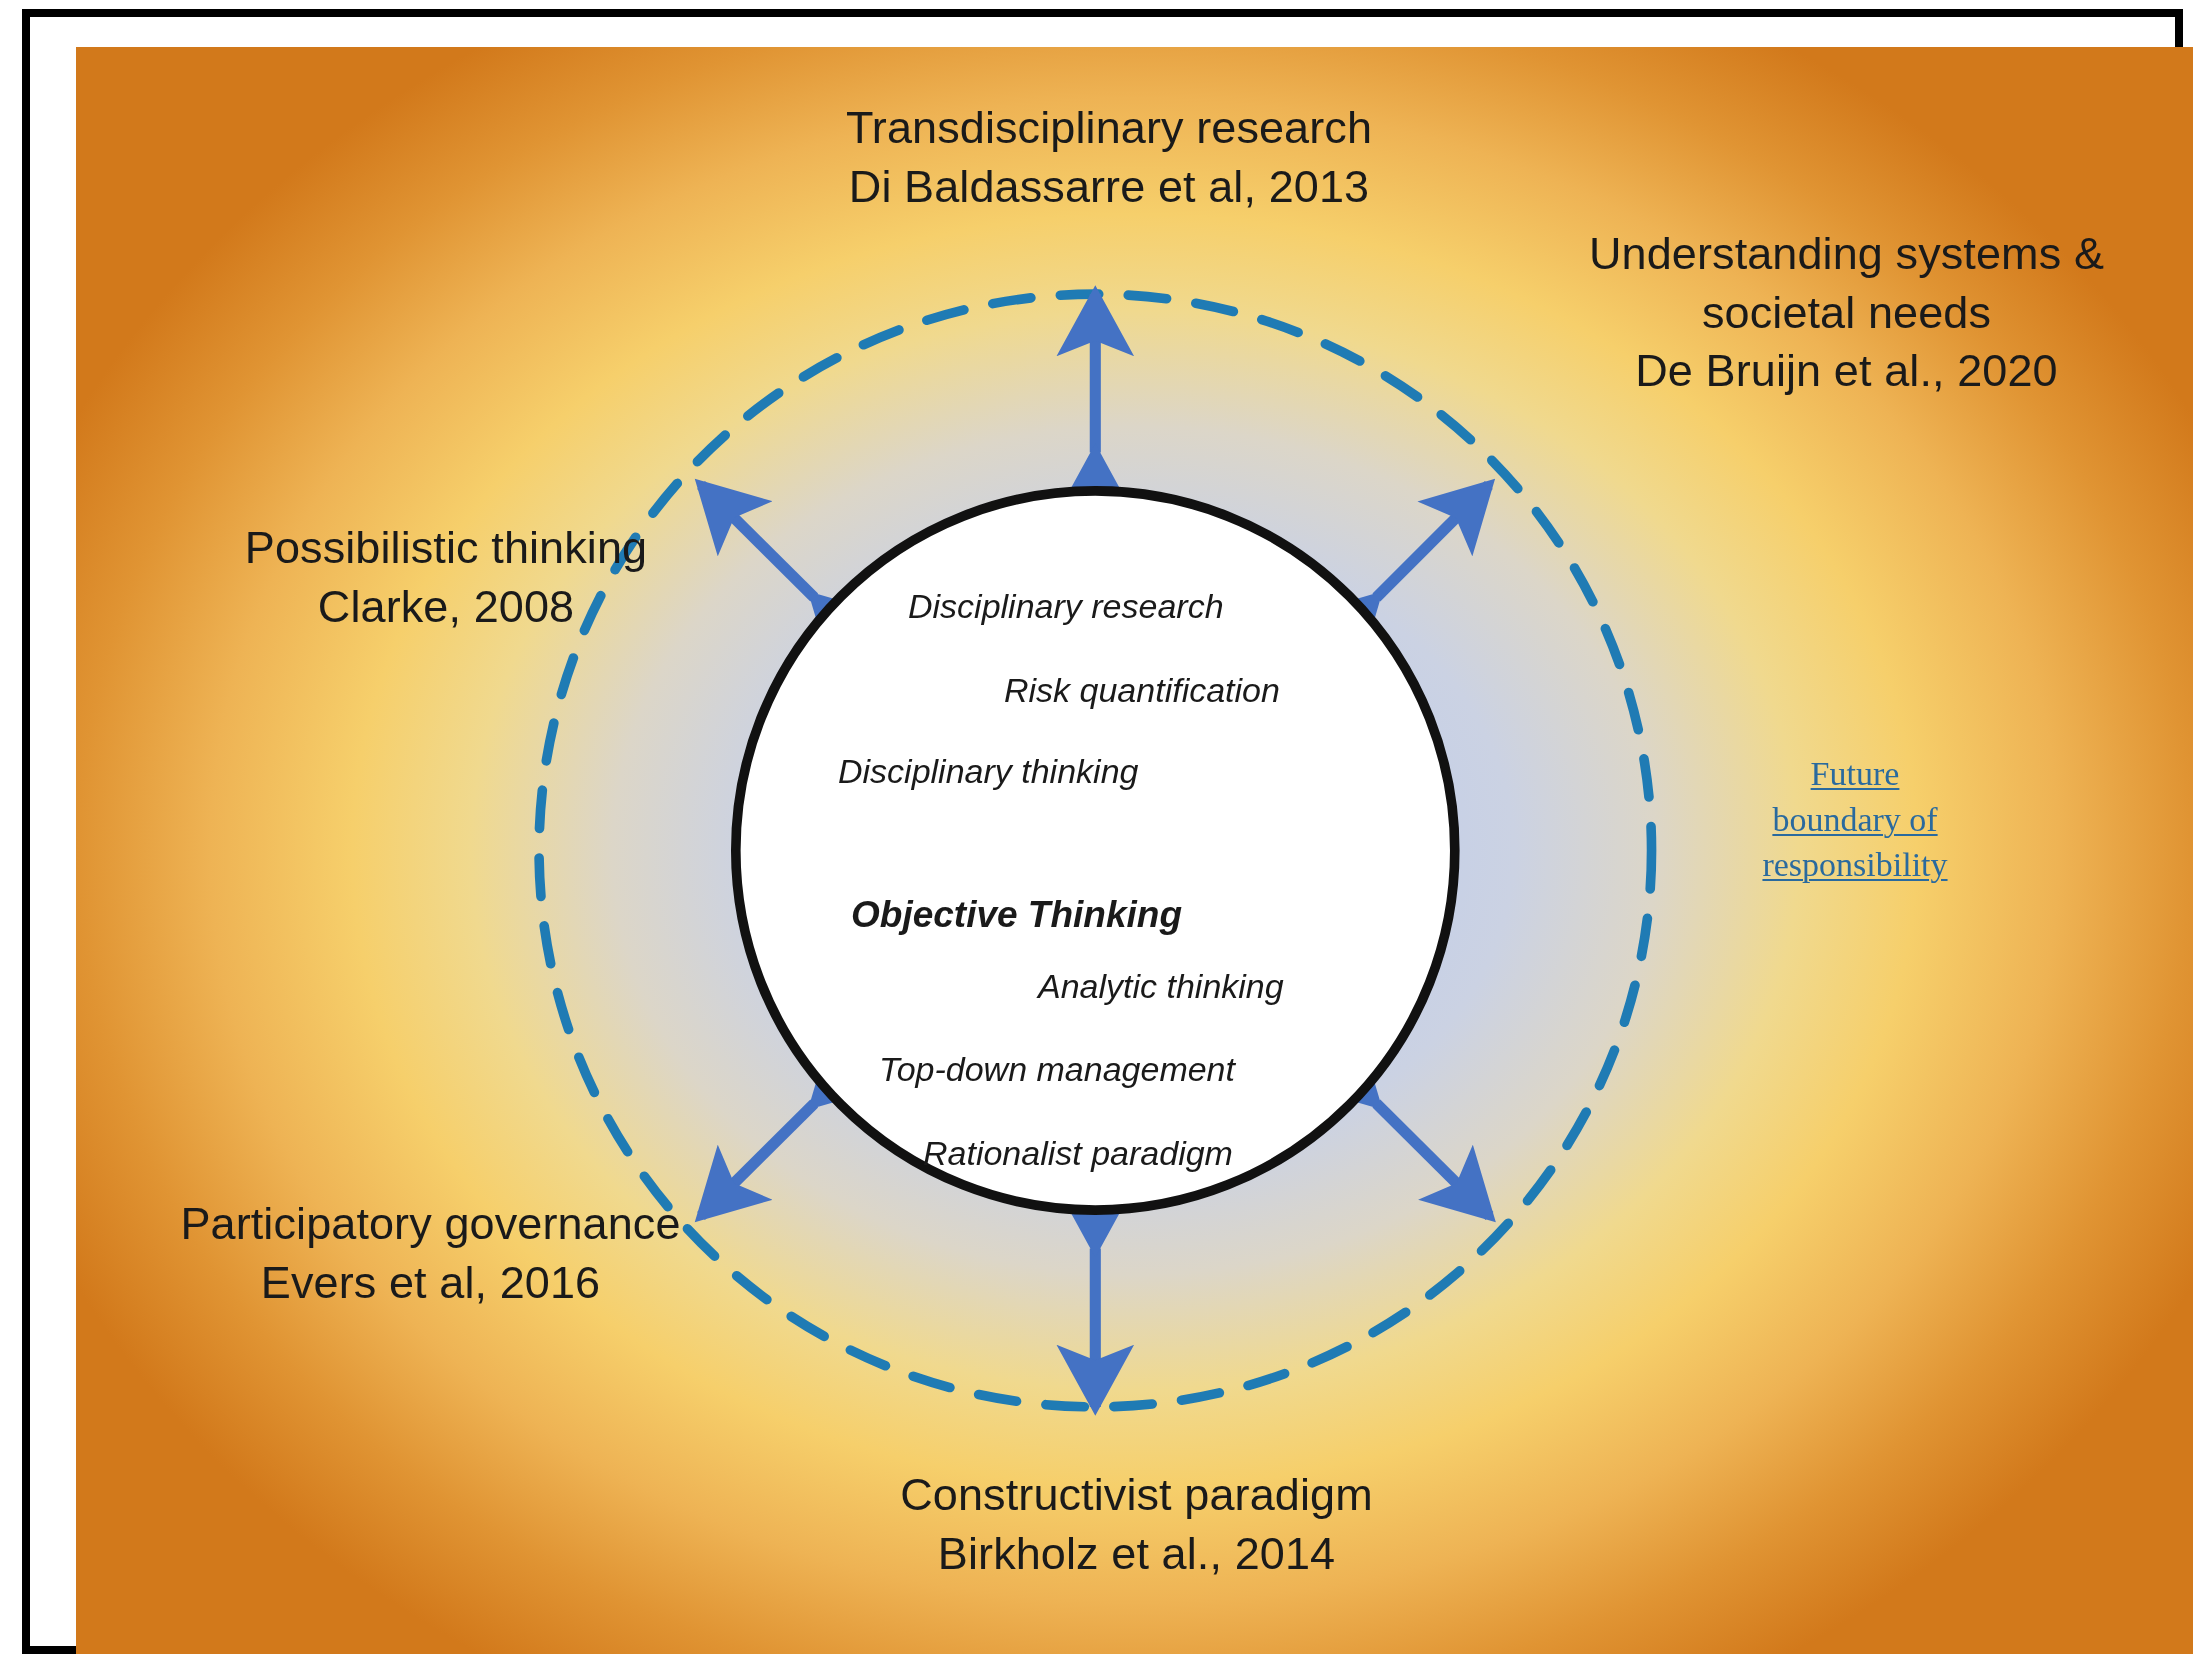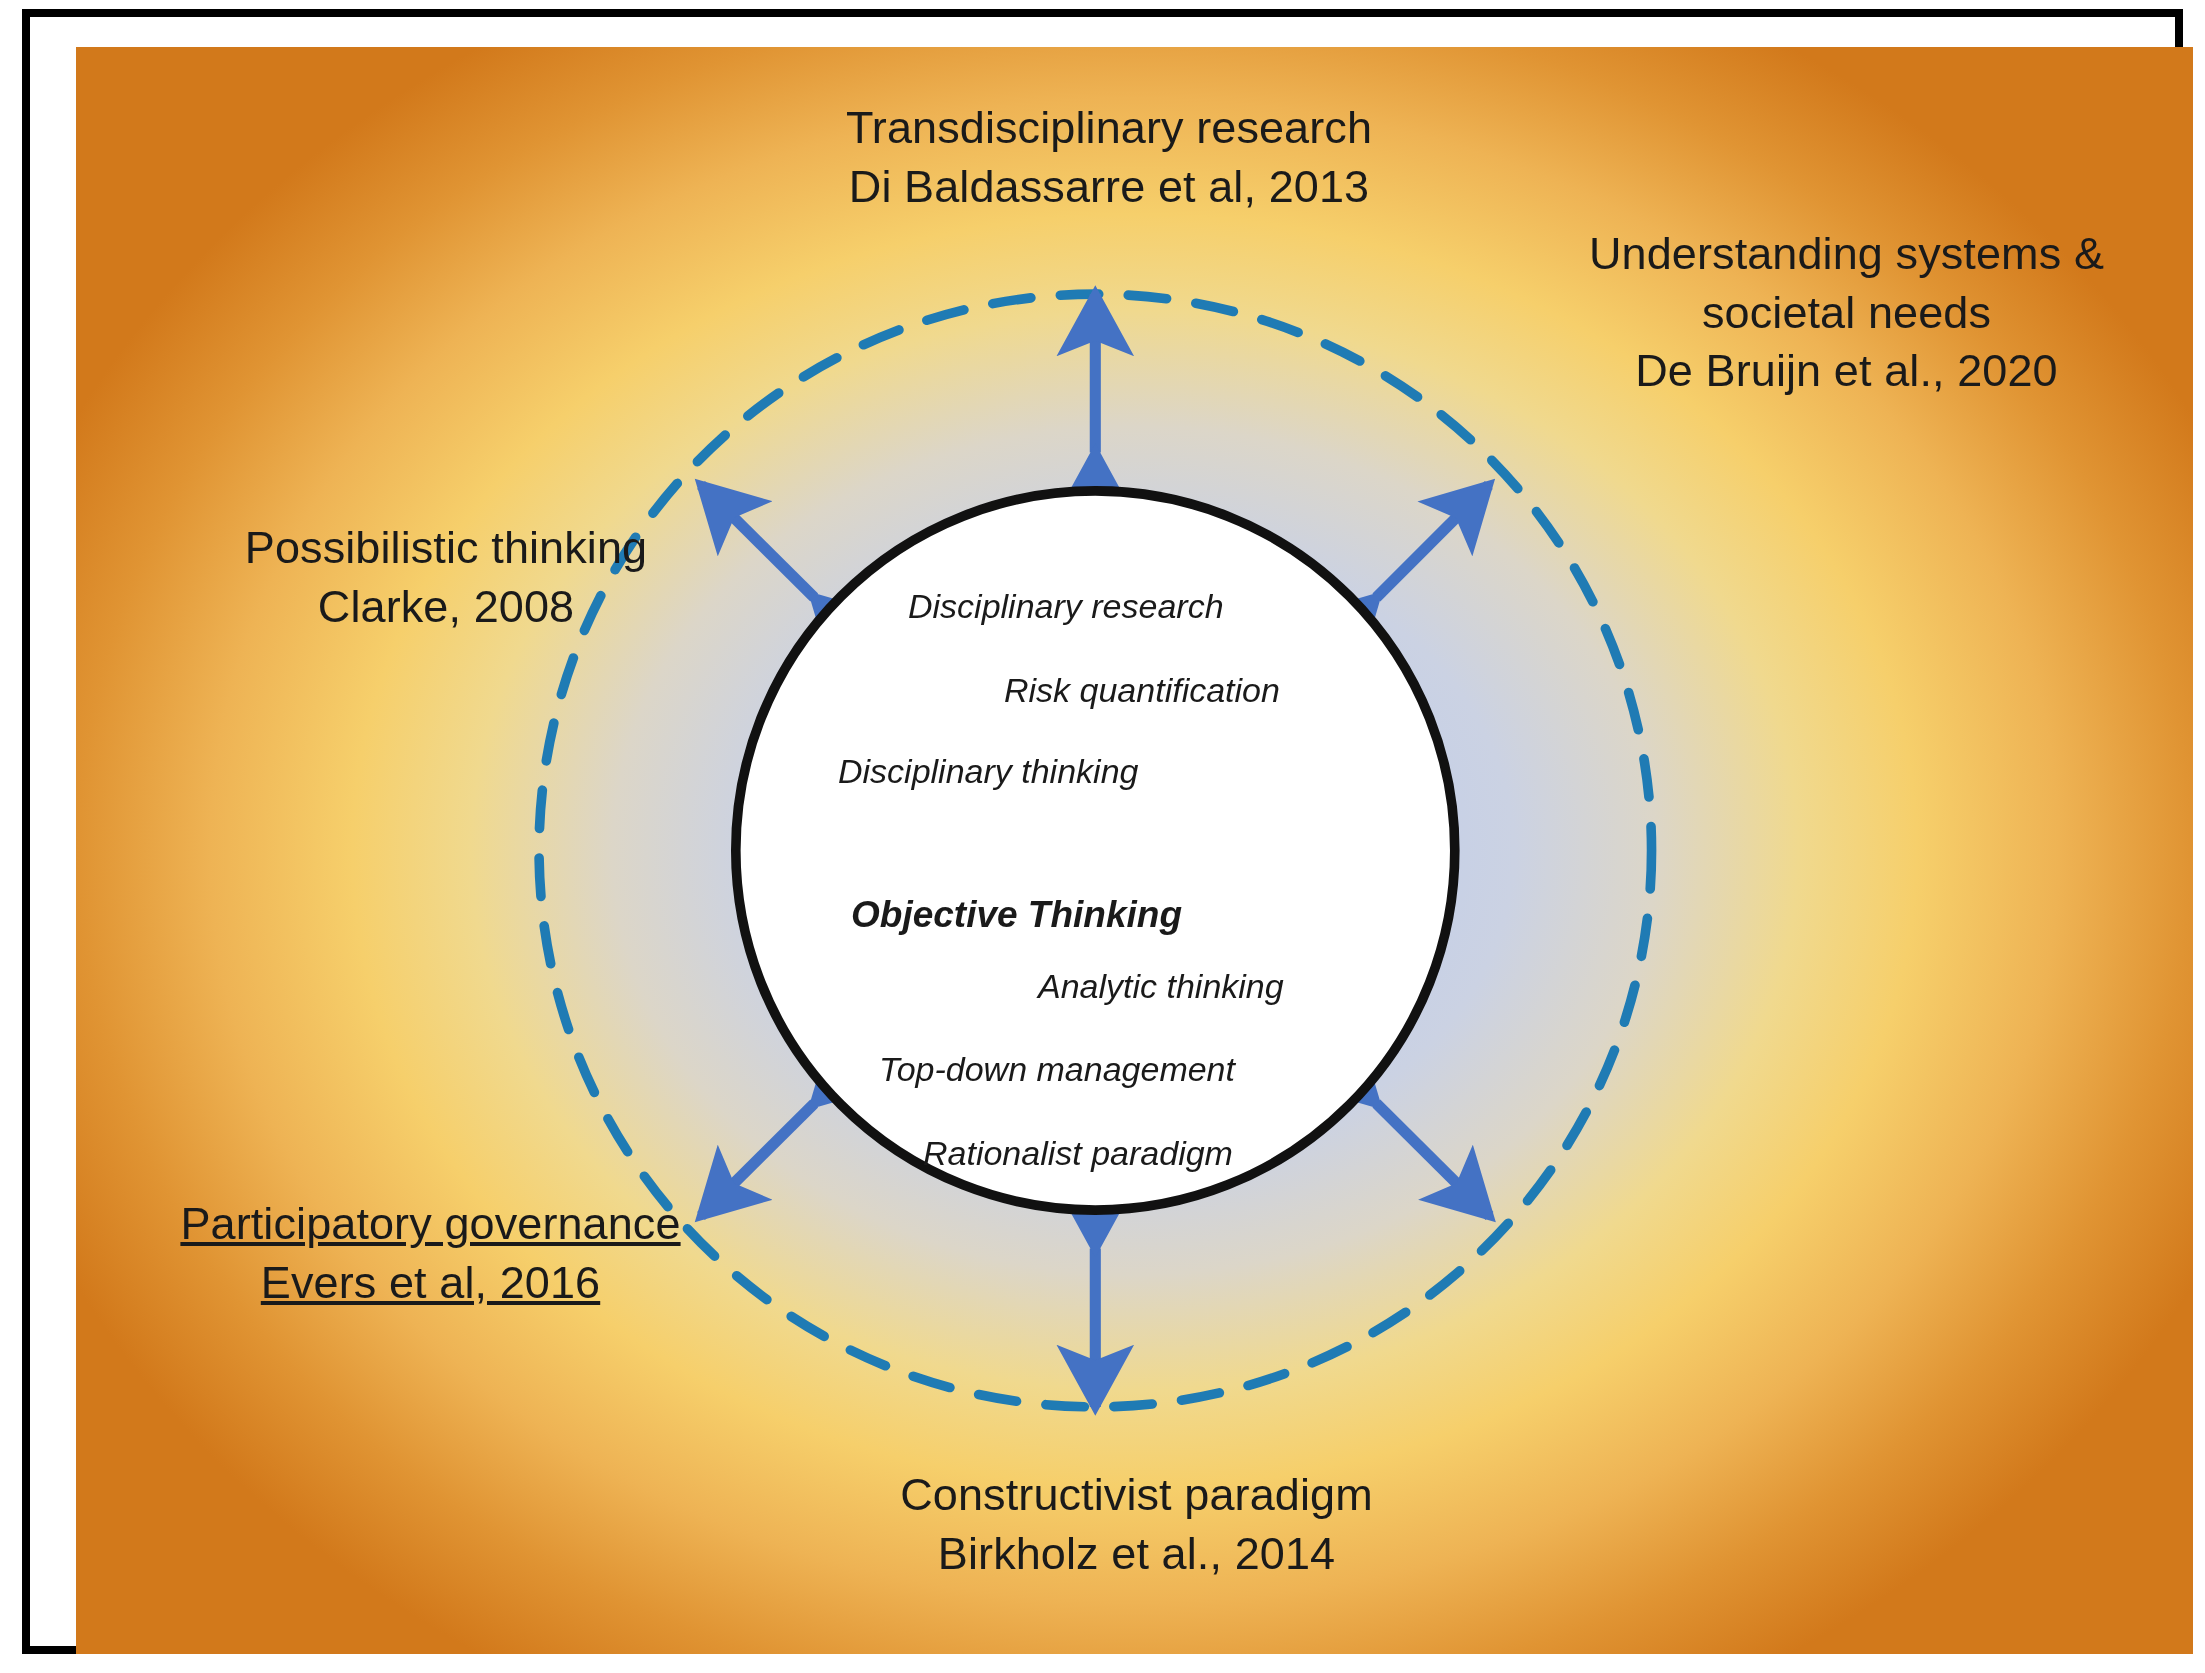--- a/index.html
+++ b/index.html
@@ -67,21 +67,21 @@
     font-weight:bold;
     font-size:37px;
     margin-top:34px;
   }
 
   
   #lbl-top        { left:752px; top:52px;   width:562px; }
   #lbl-right-top  { left:1497px; top:178px;  width:547px; }
   #lbl-right-bot  { left:1588px; top:1009px; width:503px; }
   #lbl-left-top   { left:111px;  top:472px;  width:518px; }
-  #lbl-left-bot   { left:81px;  top:1148px; width:547px;text-decoration:underline; }
+  #lbl-left-bot   { left:81px;  top:1148px; width:547px; }
   #lbl-bottom     { left:772px; top:1419px; width:577px; }
 
   
   #lbl-future{
     position:absolute;
     left:1657px; top:704px;
     width:244px;
     text-align:center;
     color:#2a6a9e;
     font-family:"Liberation Serif", serif;
@@ -158,17 +158,20 @@
 
       <div class="olabel" id="lbl-bottom">Constructivist paradigm
 Birkholz et al., 2014</div>
 
       <div class="olabel" id="lbl-left-bot">Participatory governance
 Evers et al, 2016</div>
 
       <div class="olabel" id="lbl-left-top">Possibilistic thinking
 Clarke, 2008</div>
 
+      <div id="lbl-future">Future
+boundary of
+responsibility</div>
 
     </div>
   </div>
 </div>
 
 
 </body></html>

